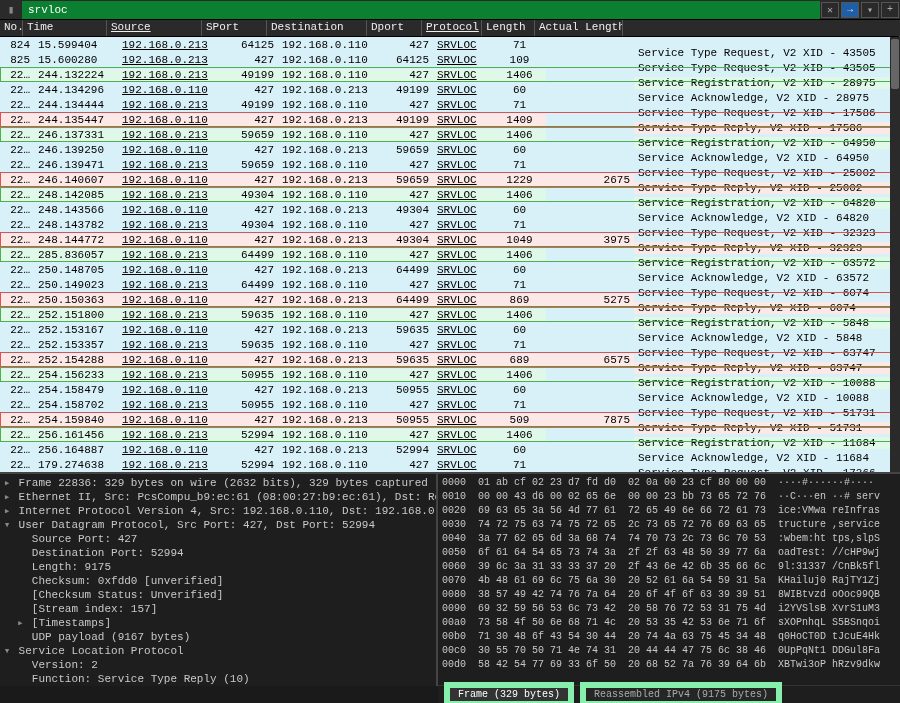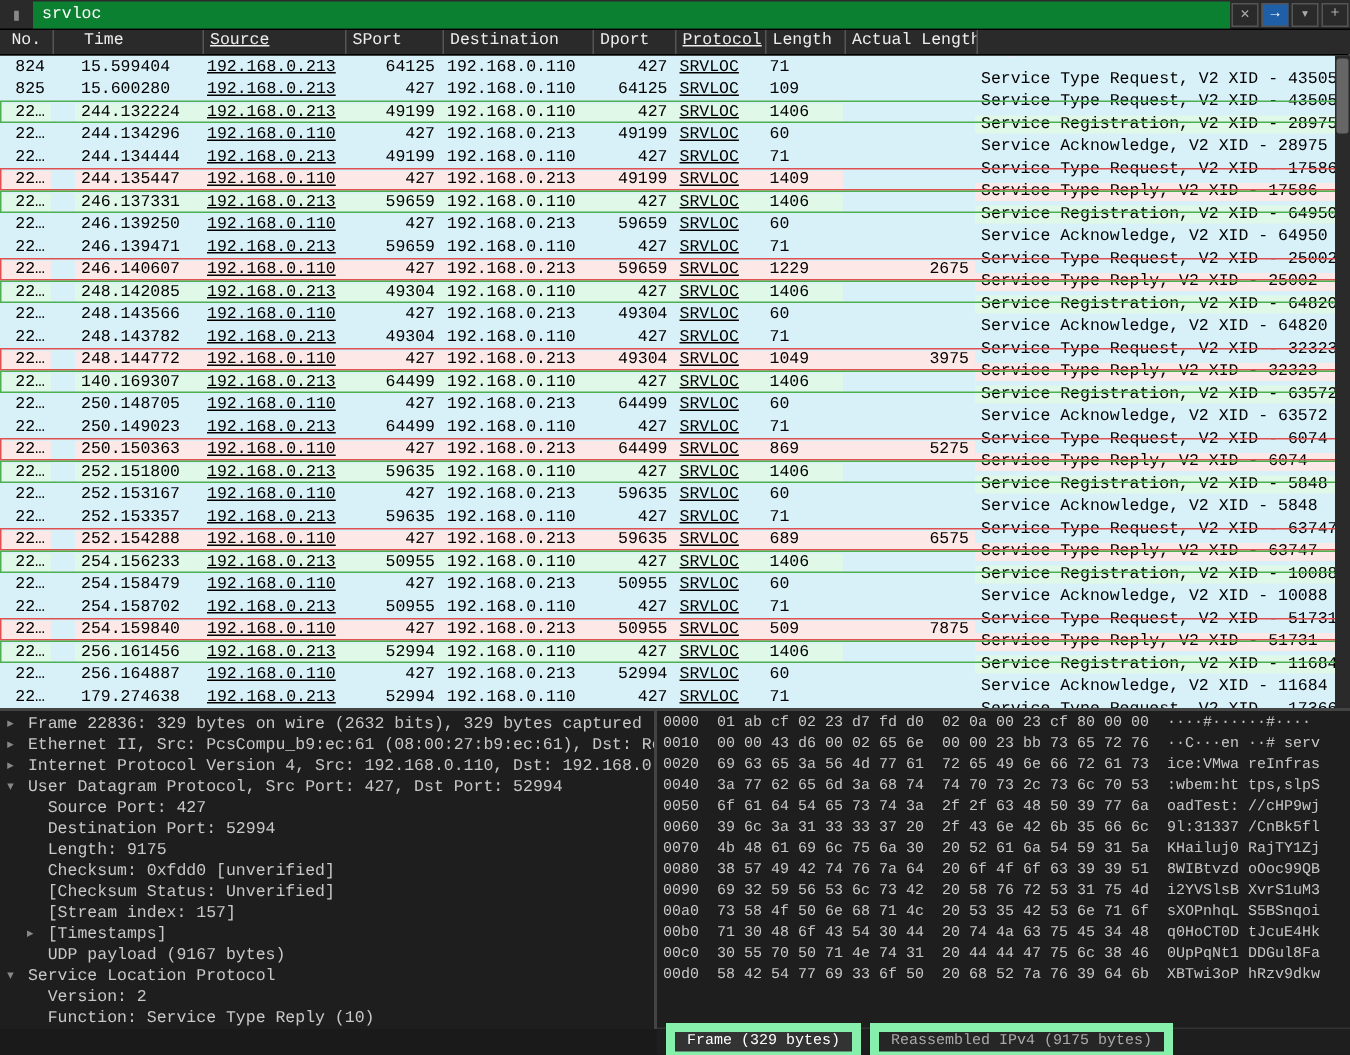--- a/index.html
+++ b/index.html
@@ -13,30 +13,30 @@
 .filter-btn.arrow { background:#1f5fa8; color:#fff; }
 
 
 .packet-list { height:452px; background:#d8f0f8; overflow:hidden; position:relative; }
 .plist-header { display:flex; background:#2a2a2a; color:#eee; height:17px; border-bottom:1px solid #000; }
 .plist-header .col { padding:1px 4px; border-right:1px solid #555; overflow:hidden; white-space:nowrap; }
 .plist-body { }
 .plist-row { display:flex; height:15px; color:#000; align-items:center; position:relative; }
 .plist-row .col { padding:0 4px; overflow:hidden; white-space:nowrap; }
 .col.no { width:34px; text-align:right; }
-.col.time { width:84px;margin-left:16px; }
+.col.time { width:84px; }
 .col.src { width:95px;text-decoration:underline; }
 .col.sport { width:65px; text-align:right; }
 .col.dst { width:100px; }
 .col.dport { width:55px; text-align:right; }
 .col.proto { width:60px;text-decoration:underline; }
-.col.len { width:53px; text-align:left; }
+.col.len { width:53px; text-align:center; }
 .col.alen { width:88px; text-align:right; }
 .col.info { flex:1;margin-top:16px; }
-.plist-header .col.no{width:36px;text-align:center;}
+.plist-header .col.no{width:23px;text-align:right;}
 .plist-header .col.sport,.plist-header .col.dport,.plist-header .col.len,.plist-header .col.alen{text-align:left;}
 
 .hl-green .col { background:#e0f8e8; }
 .hl-green { outline:1px solid #4caf50; outline-offset:-1px; }
 .hl-red .col { background:#fde8e8; }
 .hl-red { outline:1px solid #e05050; outline-offset:-1px; }
 
 
 .bottom-wrap { display:flex; height:214px; background:#1e1e1e; border-top:2px solid #444; }
 .details { width:438px; border-right:2px solid #444; overflow:hidden; padding:2px 0; color:#c8c8c8; }
@@ -241,21 +241,21 @@
         <div class="col sport">427</div>
         <div class="col dst">192.168.0.213</div>
         <div class="col dport">49304</div>
         <div class="col proto">SRVLOC</div>
         <div class="col len">1049</div>
         <div class="col alen">3975</div>
         <div class="col info">Service Type Reply, V2 XID - 32323</div>
       </div>
       <div class="plist-row hl-green">
         <div class="col no">22…</div>
-        <div class="col time">140.169307</div>
+        <div class="col time">285.836057</div>
         <div class="col src">192.168.0.213</div>
         <div class="col sport">64499</div>
         <div class="col dst">192.168.0.110</div>
         <div class="col dport">427</div>
         <div class="col proto">SRVLOC</div>
         <div class="col len">1406</div>
         <div class="col alen"></div>
         <div class="col info">Service Registration, V2 XID - 63572</div>
       </div>
       <div class="plist-row">
@@ -447,20 +447,21 @@
       <div class="line">  <span class="caret closed"></span> <span>[Timestamps]</span></div>
       <div class="line">  <span class="caret "> </span> <span>UDP payload (9167 bytes)</span></div>
       <div class="line"><span class="caret open"></span> <span>Service Location Protocol</span></div>
       <div class="line">  <span class="caret "> </span> <span>Version: 2</span></div>
       <div class="line">  <span class="caret "> </span> <span>Function: Service Type Reply (10)</span></div>
     </div>
   <div class="hex" id="hex">
       <div class="hexline">0000  01 ab cf 02 23 d7 fd d0  02 0a 00 23 cf 80 00 00  ····#······#····</div>
       <div class="hexline">0010  00 00 43 d6 00 02 65 6e  00 00 23 bb 73 65 72 76  ··C···en ··# serv</div>
       <div class="hexline">0020  69 63 65 3a 56 4d 77 61  72 65 49 6e 66 72 61 73  ice:VMwa reInfras</div>
+      <div class="hexline">0030  74 72 75 63 74 75 72 65  2c 73 65 72 76 69 63 65  tructure ,service</div>
       <div class="hexline">0040  3a 77 62 65 6d 3a 68 74  74 70 73 2c 73 6c 70 53  :wbem:ht tps,slpS</div>
       <div class="hexline">0050  6f 61 64 54 65 73 74 3a  2f 2f 63 48 50 39 77 6a  oadTest: //cHP9wj</div>
       <div class="hexline">0060  39 6c 3a 31 33 33 37 20  2f 43 6e 42 6b 35 66 6c  9l:31337 /CnBk5fl</div>
       <div class="hexline">0070  4b 48 61 69 6c 75 6a 30  20 52 61 6a 54 59 31 5a  KHailuj0 RajTY1Zj</div>
       <div class="hexline">0080  38 57 49 42 74 76 7a 64  20 6f 4f 6f 63 39 39 51  8WIBtvzd oOoc99QB</div>
       <div class="hexline">0090  69 32 59 56 53 6c 73 42  20 58 76 72 53 31 75 4d  i2YVSlsB XvrS1uM3</div>
       <div class="hexline">00a0  73 58 4f 50 6e 68 71 4c  20 53 35 42 53 6e 71 6f  sXOPnhqL S5BSnqoi</div>
       <div class="hexline">00b0  71 30 48 6f 43 54 30 44  20 74 4a 63 75 45 34 48  q0HoCT0D tJcuE4Hk</div>
       <div class="hexline">00c0  30 55 70 50 71 4e 74 31  20 44 44 47 75 6c 38 46  0UpPqNt1 DDGul8Fa</div>
       <div class="hexline">00d0  58 42 54 77 69 33 6f 50  20 68 52 7a 76 39 64 6b  XBTwi3oP hRzv9dkw</div>

